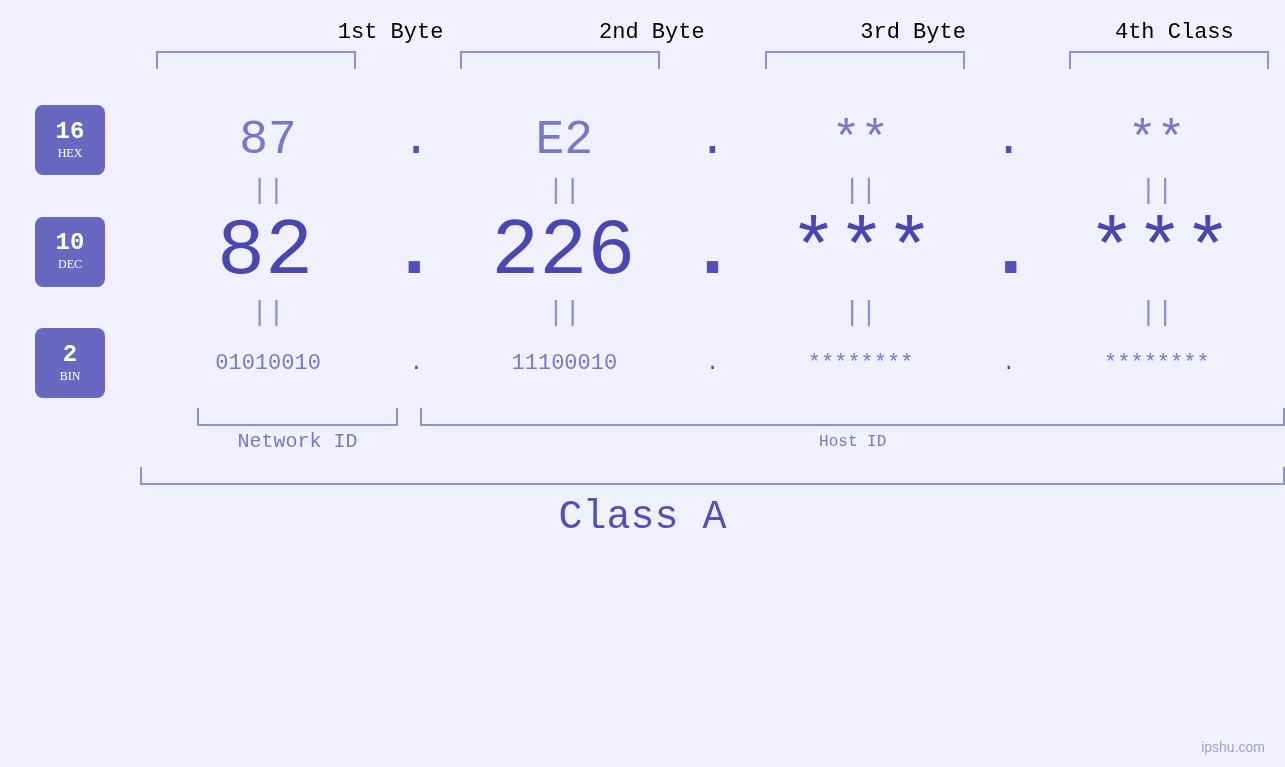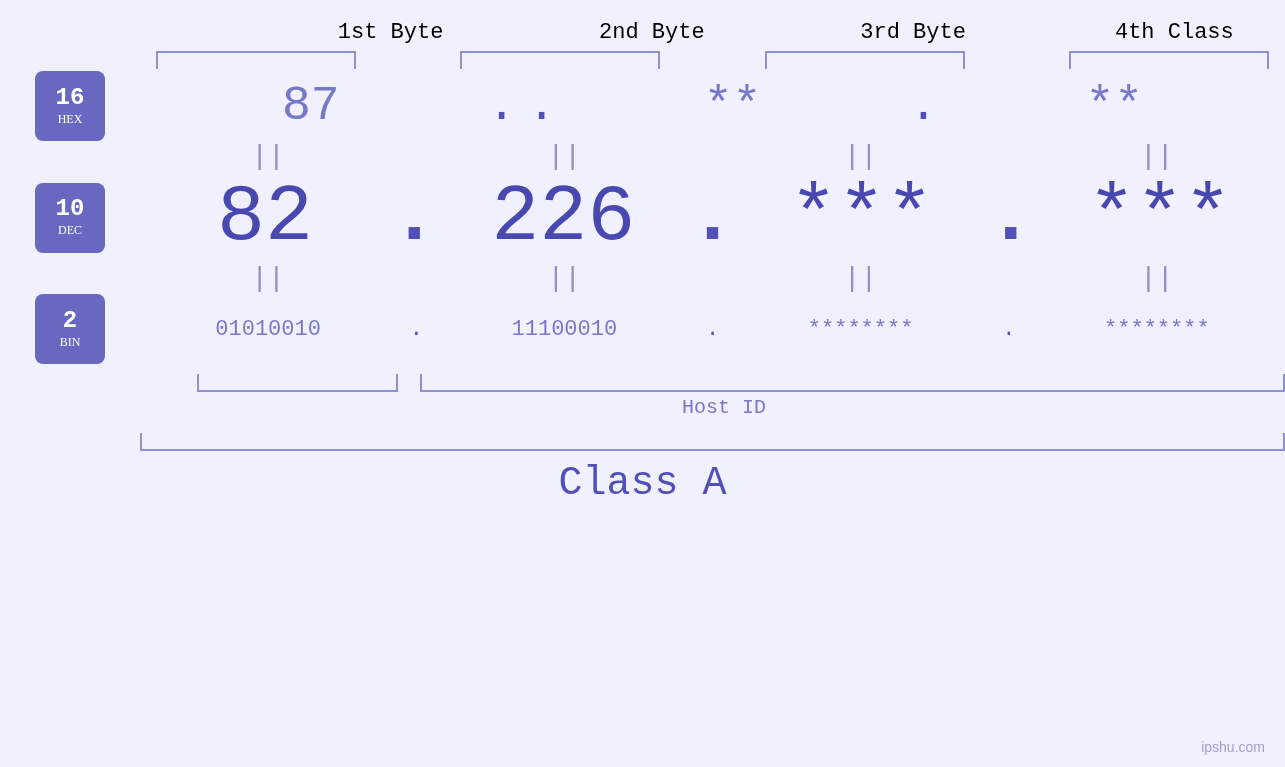--- a/index.html
+++ b/index.html
@@ -88,21 +88,21 @@
       right: 20px;
       color: #a0a0d0;
       font-size: 14px;
       font-family: Arial, sans-serif;
     }
 
     .hex-row-wrapper {
       display: flex;
       align-items: center;
       width: 100%;
-      margin-top: 2px;
+      margin-top: 36px;
     }
     .dec-row-wrapper {
       display: flex;
       align-items: center;
       width: 100%;
       margin-top: 0;
     }
     .bin-row-wrapper {
       display: flex;
       align-items: center;
@@ -182,20 +182,21 @@
   <div class="hex-row-wrapper">
     <div class="row-spacer">
       <div class="badge" style="margin:auto;">
         <span class="badge-num">16</span>
         <span class="badge-label">HEX</span>
       </div>
     </div>
     <div class="inner-row">
       <span class="val val-hex">87</span>
       <span class="sep sep-hex">.</span>
+      <span class="val val-hex">E2</span>
       <span class="sep sep-hex">.</span>
       <span class="val val-hex">**</span>
       <span class="sep sep-hex">.</span>
       <span class="val val-hex">**</span>
     </div>
   </div>
 
   <div class="eq-row-wrapper">
     <div class="row-spacer"></div>
     <div class="inner-row">
@@ -267,22 +268,23 @@
 
         <div style="width:2%;"></div>
 
         <div style="flex:1; height:18px; border-left:2px solid #9090d0; border-bottom:2px solid #9090d0; border-right:2px solid #9090d0; margin-right:0;"></div>
       </div>
     </div>
   </div>
 
   <div style="display:flex; width:100%; padding-left:140px; margin-top:4px;">
     <div style="flex:1; display:flex; align-items:center;">
+      <div style="width:calc(14% + 40px); text-align:center; margin-left:5%; color:#7878c8; font-size:20px; font-family:'Courier New',monospace;">Network ID</div>
       <div style="width:2%;"></div>
-      <div style="flex:1; text-align:center; color:#7878c8; font-size:20px; font-family:'Courier New',monospace;">Host ID</div>
+      <div style="flex:1; text-align:center; color:#7878c8; font-size:16px; font-family:'Courier New',monospace;">Host ID</div>
     </div>
   </div>
 
   <div style="width:calc(100% - 140px); margin-left:140px; margin-top:14px; height:18px; border-left:2px solid #9090d0; border-bottom:2px solid #9090d0; border-right:2px solid #9090d0;"></div>
 
   <div class="class-label">Class A</div>
 
   <div class="watermark">ipshu.com</div>
 
 </div>

